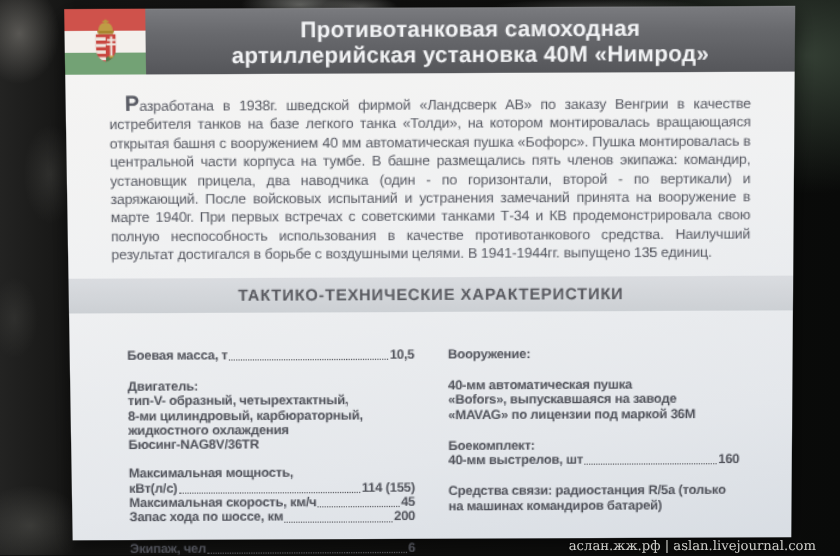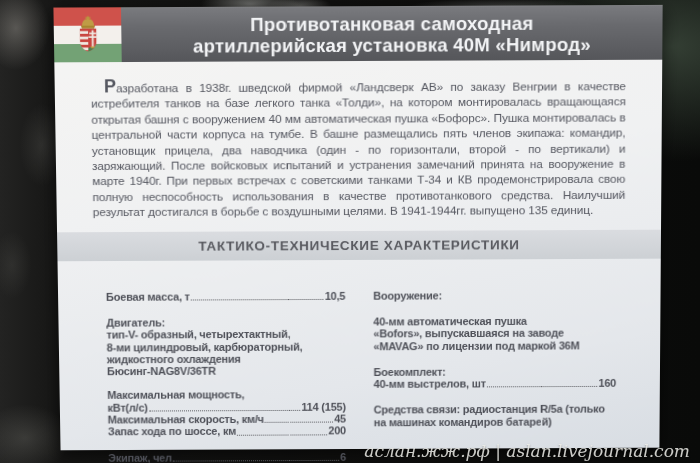--- a/index.html
+++ b/index.html
@@ -48,23 +48,23 @@
     color:#595a60;font-weight:bold;font-size:13.5px;letter-spacing:.7px;}
 
   .specs{display:flex;justify-content:space-between;margin-top:30px;padding:0 8px 0 12px;
     font-size:11px;font-weight:bold;color:#4f5159;line-height:12.3px;letter-spacing:-0.2px;}
   .col-l{width:240px;} .col-r{width:244px;}
   .srow{display:flex;align-items:flex-end;}
   .srow .lbl,.srow .val{white-space:nowrap;}
   .srow .dots{flex:1;border-bottom:1.5px dotted #5a5b60;margin:0 1px 2px 1px;min-width:8px;} .mt14{margin-top:14px;} .mt12{margin-top:12px;}
   .comms{line-height:13px;}
 
-  .watermark{position:absolute;right:10px;bottom:2px;z-index:5;
-    font-family:"DejaVu Serif",serif;font-size:17px;
-    color:rgba(238,238,234,.85);text-shadow:0 1px 2px rgba(0,0,0,.35);font-style:italic;}
+  .watermark{position:absolute;right:20px;bottom:2px;z-index:5;
+    font-family:"DejaVu Serif",serif;font-size:11px;
+    color:rgba(238,238,234,.85);text-shadow:0 1px 2px rgba(0,0,0,.35);}
 </style>
 </head>
 <body>
 
 <div class="stage">
   <div class="bg"></div>
 
   <div class="placard">
 
     <div class="header">

